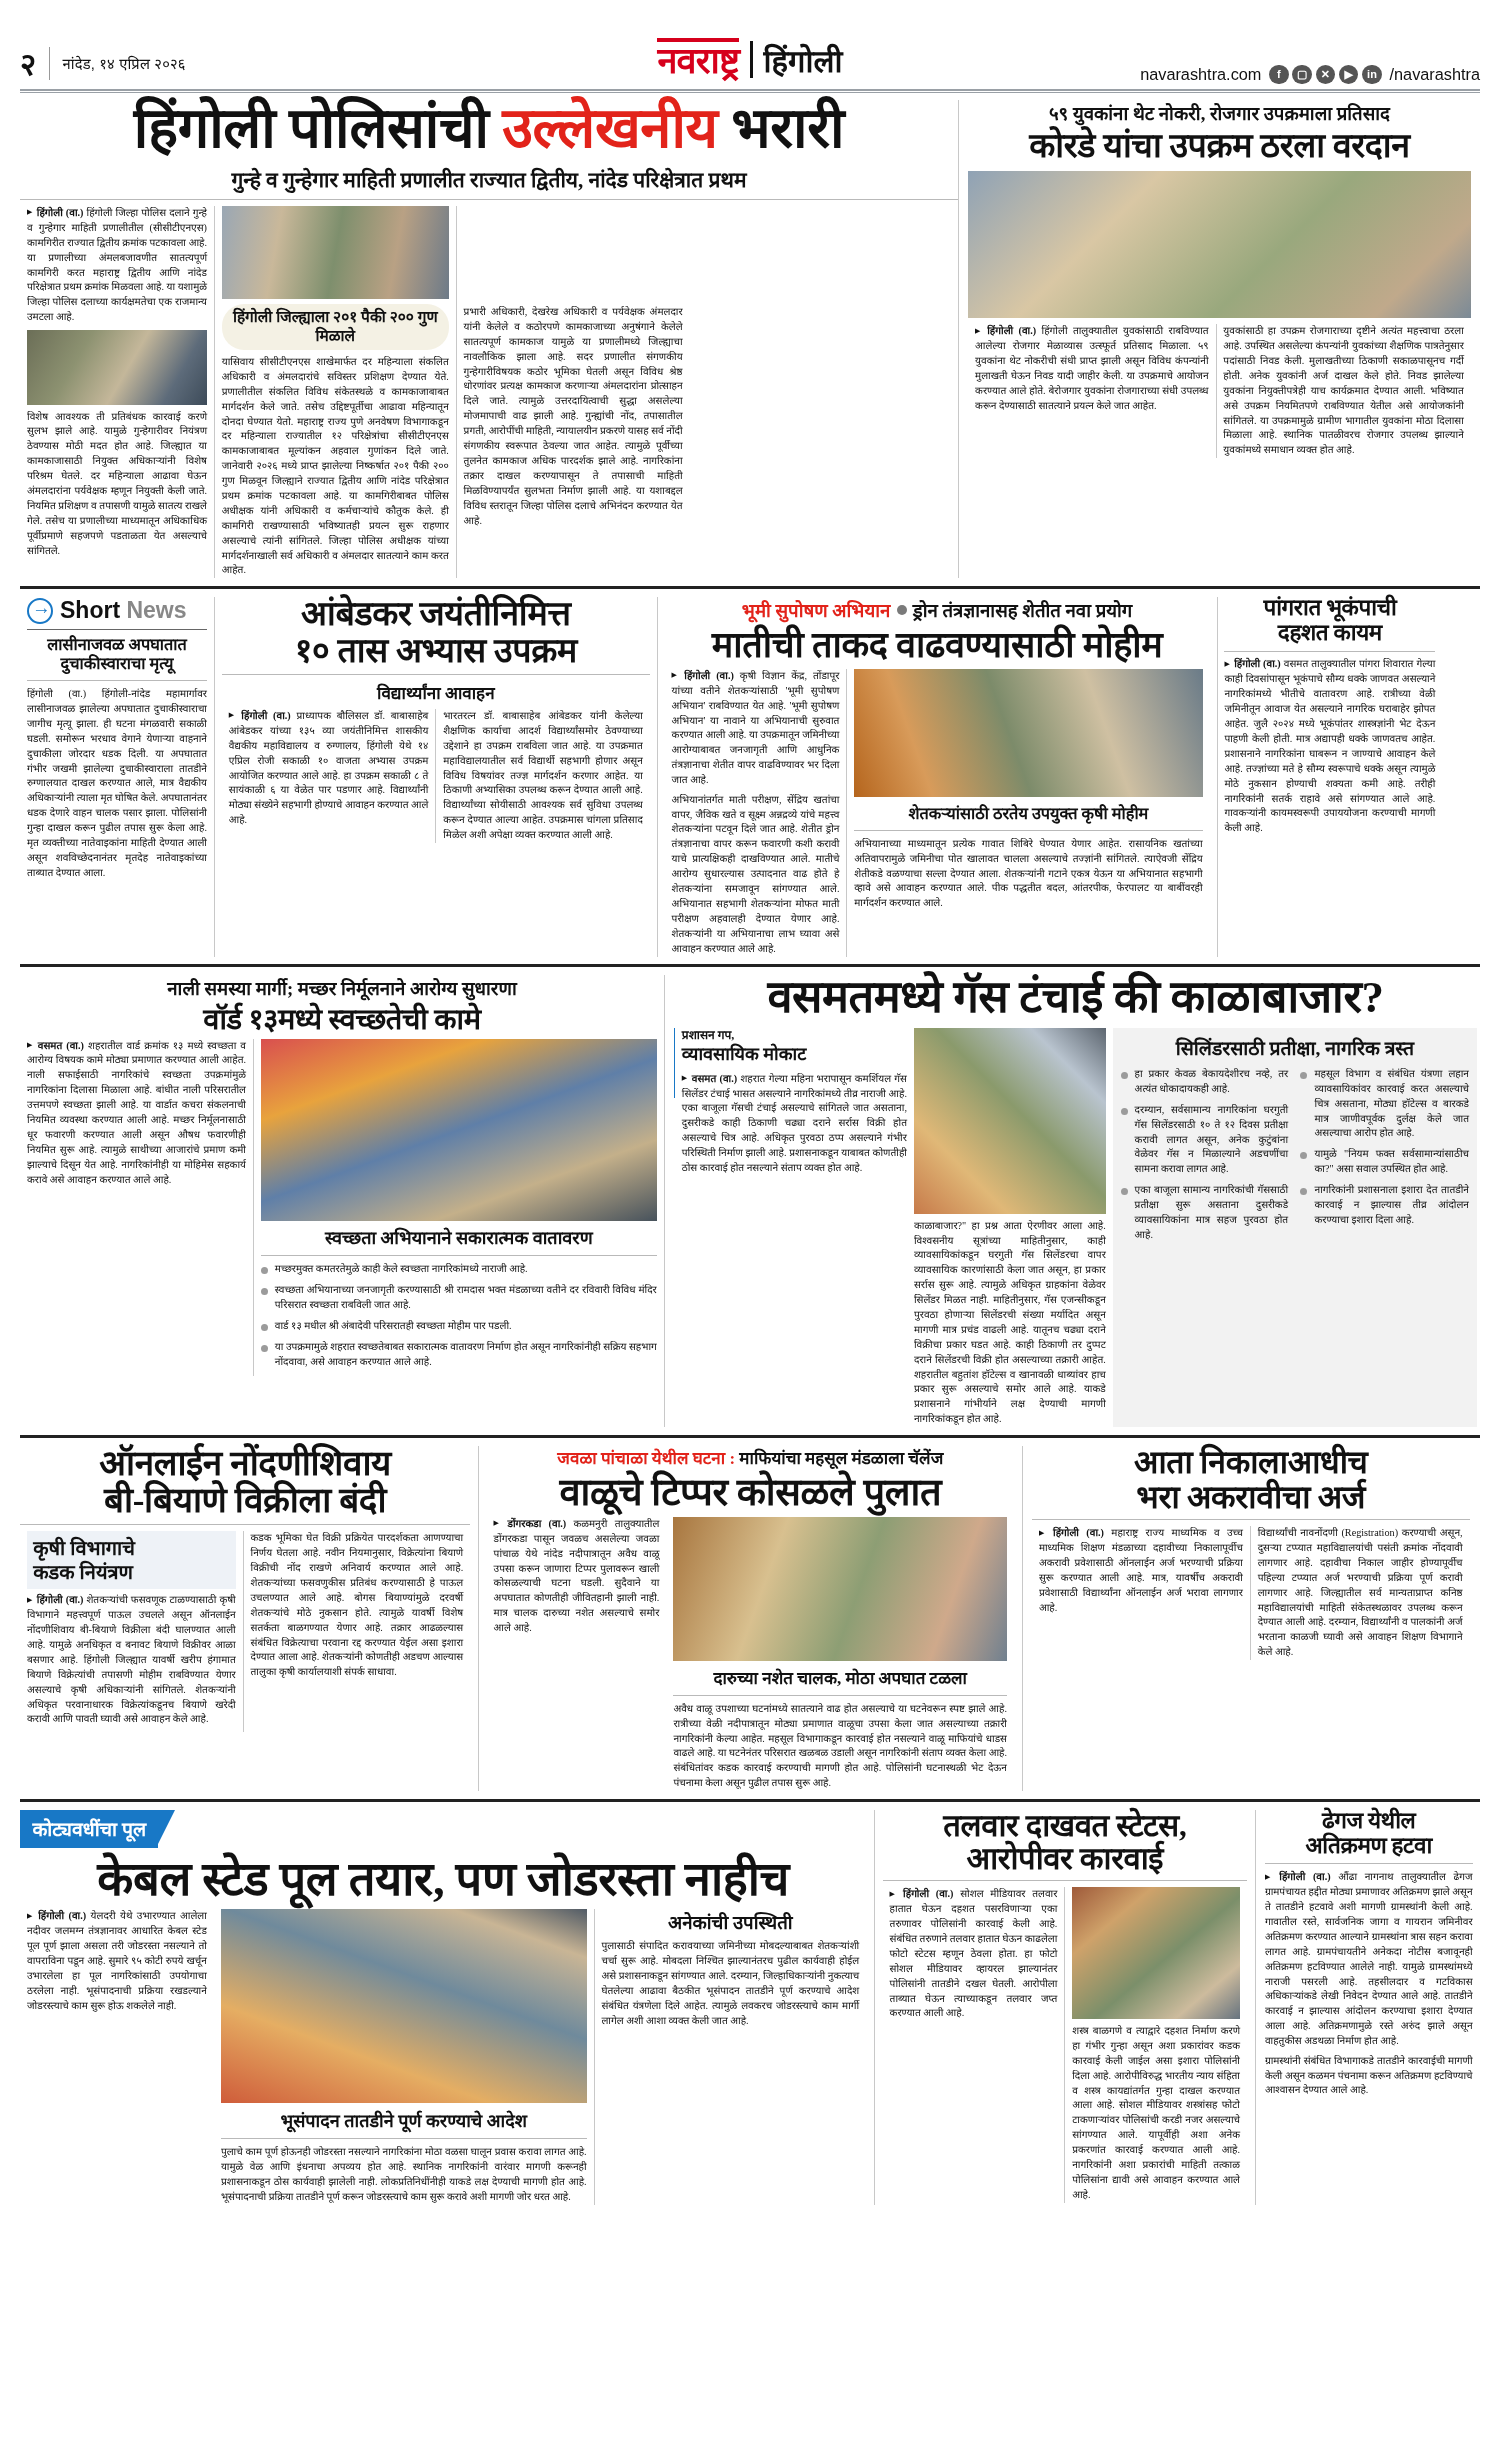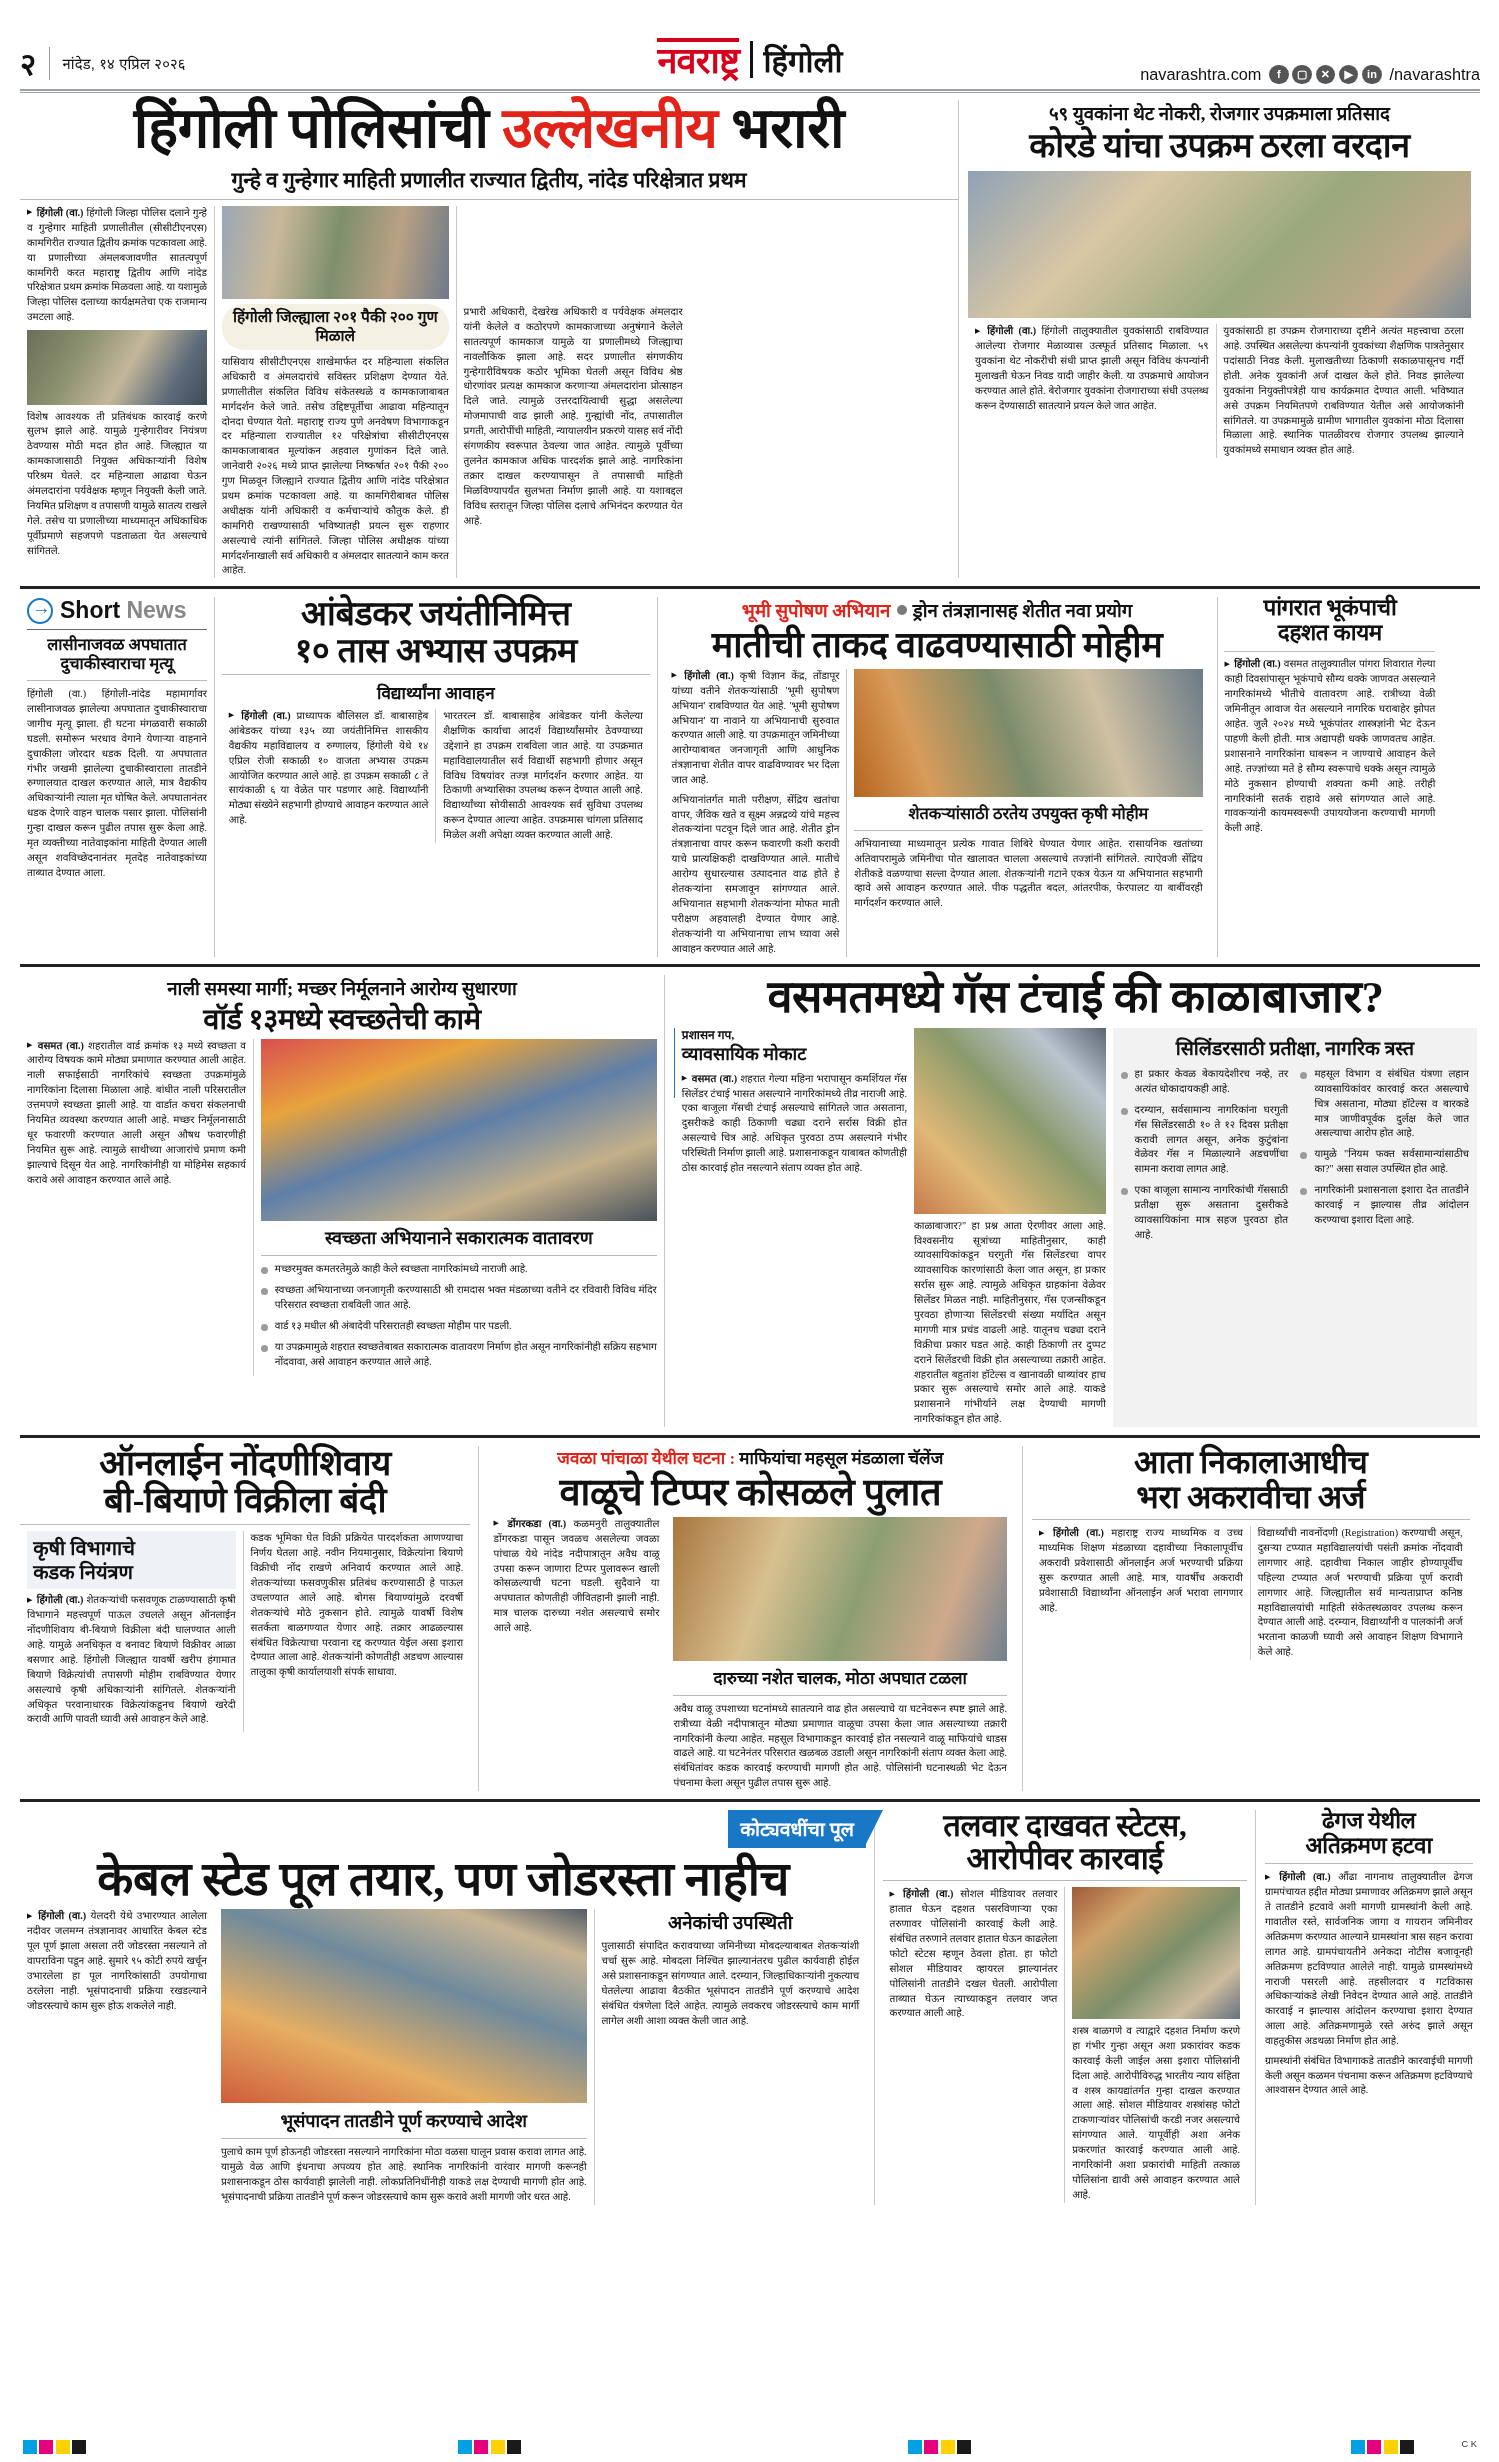--- a/index.html
+++ b/index.html
@@ -398,21 +398,21 @@
         </div>
       </div>
     </div>
   </div>
 
   <div class="rule-thick" style="margin-top:7.8px;"></div>
 
   <div class="colwrap">
 
     <div style="width:854px;padding-right:7.8px;">
-      <div style="display:flex;align-items:center;gap:25px;justify-content:flex-end;">
+      <div style="display:flex;align-items:center;gap:25px;">
         <span class="tag-blue">कोट्यवधींचा पूल</span>
       </div>
       <div class="hl" style="font-size:47px;text-align:center;margin-top:7.8px;">केबल स्टेड पूल तयार, पण जोडरस्ता नाहीच</div>
       <div class="colwrap" style="margin-top:6.2px;">
         <div class="col" style="width:194px;">
           <div class="body-txt">
             <p><span class="dateline">हिंगोली (वा.)</span> <span>येलदरी येथे उभारण्यात आलेला नदीवर जलमग्न तंत्रज्ञानावर आधारित केबल स्टेड पूल पूर्ण झाला असला तरी जोडरस्ता नसल्याने तो वापराविना पडून आहे. सुमारे ९५ कोटी रुपये खर्चून उभारलेला हा पूल नागरिकांसाठी उपयोगाचा ठरलेला नाही. भूसंपादनाची प्रक्रिया रखडल्याने जोडरस्त्याचे काम सुरू होऊ शकलेले नाही.</span></p>
           </div>
         </div>
         <div class="col" style="width:380px;">
@@ -455,45 +455,15 @@
       <div class="hl" style="font-size:22.5px;text-align:center;">ढेगज येथील</div>
       <div class="hl" style="font-size:22.5px;text-align:center;margin-top:2.3px;">अतिक्रमण हटवा</div>
       <div class="rule-thin"></div>
       <div class="body-txt">
         <p><span class="dateline">हिंगोली (वा.)</span> <span>औंढा नागनाथ तालुक्यातील ढेगज ग्रामपंचायत हद्दीत मोठ्या प्रमाणावर अतिक्रमण झाले असून ते तातडीने हटवावे अशी मागणी ग्रामस्थांनी केली आहे. गावातील रस्ते, सार्वजनिक जागा व गायरान जमिनीवर अतिक्रमण करण्यात आल्याने ग्रामस्थांना त्रास सहन करावा लागत आहे. ग्रामपंचायतीने अनेकदा नोटीस बजावूनही अतिक्रमण हटविण्यात आलेले नाही. यामुळे ग्रामस्थांमध्ये नाराजी पसरली आहे. तहसीलदार व गटविकास अधिकाऱ्यांकडे लेखी निवेदन देण्यात आले आहे. तातडीने कारवाई न झाल्यास आंदोलन करण्याचा इशारा देण्यात आला आहे. अतिक्रमणामुळे रस्ते अरुंद झाले असून वाहतुकीस अडथळा निर्माण होत आहे.</span></p>
       </div>
       <div class="body-txt">ग्रामस्थांनी संबंधित विभागाकडे तातडीने कारवाईची मागणी केली असून कळमन पंचनामा करून अतिक्रमण हटविण्याचे आश्वासन देण्यात आले आहे.</div>
     </div>
   </div>
 
-  <div class="regbar">
-    <span class="regset" style="left:23px;bottom:0;">
-      <i style="background:#00a0e3"></i>
-        <i style="background:#e6007e"></i>
-        <i style="background:#ffd100"></i>
-        <i style="background:#1a1a1a"></i>
-    </span>
-    <span class="regset" style="left:458px;bottom:0;">
-      <i style="background:#00a0e3"></i>
-        <i style="background:#e6007e"></i>
-        <i style="background:#ffd100"></i>
-        <i style="background:#1a1a1a"></i>
-    </span>
-    <span class="regset" style="left:908px;bottom:0;">
-      <i style="background:#00a0e3"></i>
-        <i style="background:#e6007e"></i>
-        <i style="background:#ffd100"></i>
-        <i style="background:#1a1a1a"></i>
-    </span>
-    <span class="regset" style="left:1351px;bottom:0;">
-      <i style="background:#00a0e3"></i>
-        <i style="background:#e6007e"></i>
-        <i style="background:#ffd100"></i>
-        <i style="background:#1a1a1a"></i>
-    </span>
-    <span class="cmyk">
-      <span>C</span>
-      <span>K</span>
-    </span>
-  </div>
 
 </div>
 
 
 </body></html>

